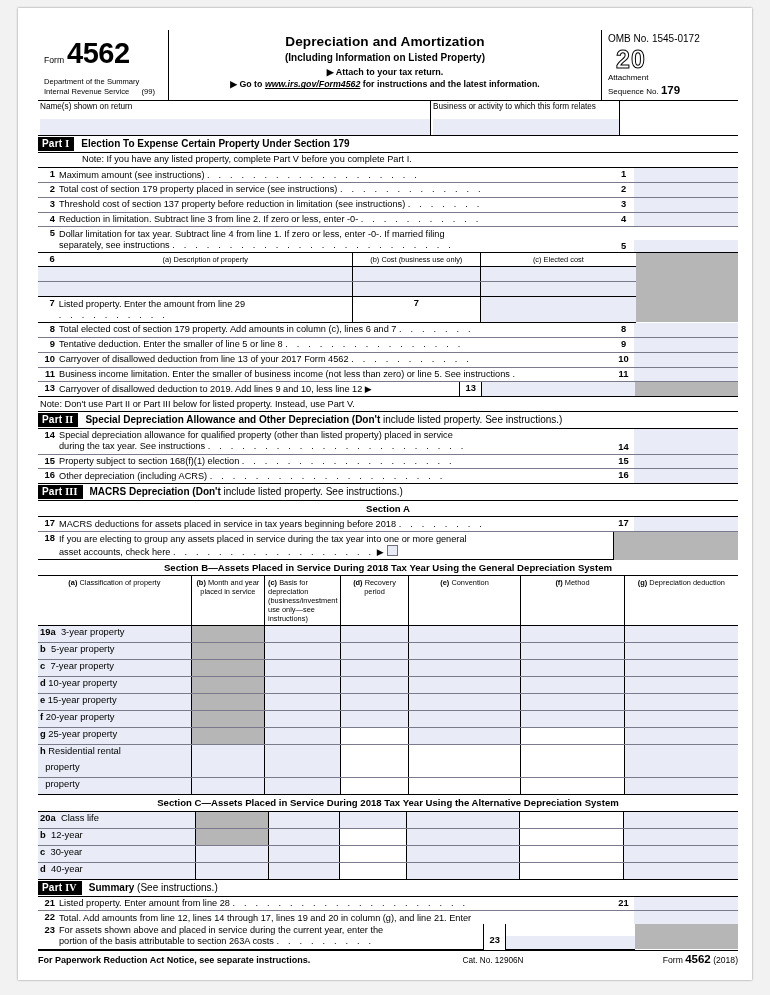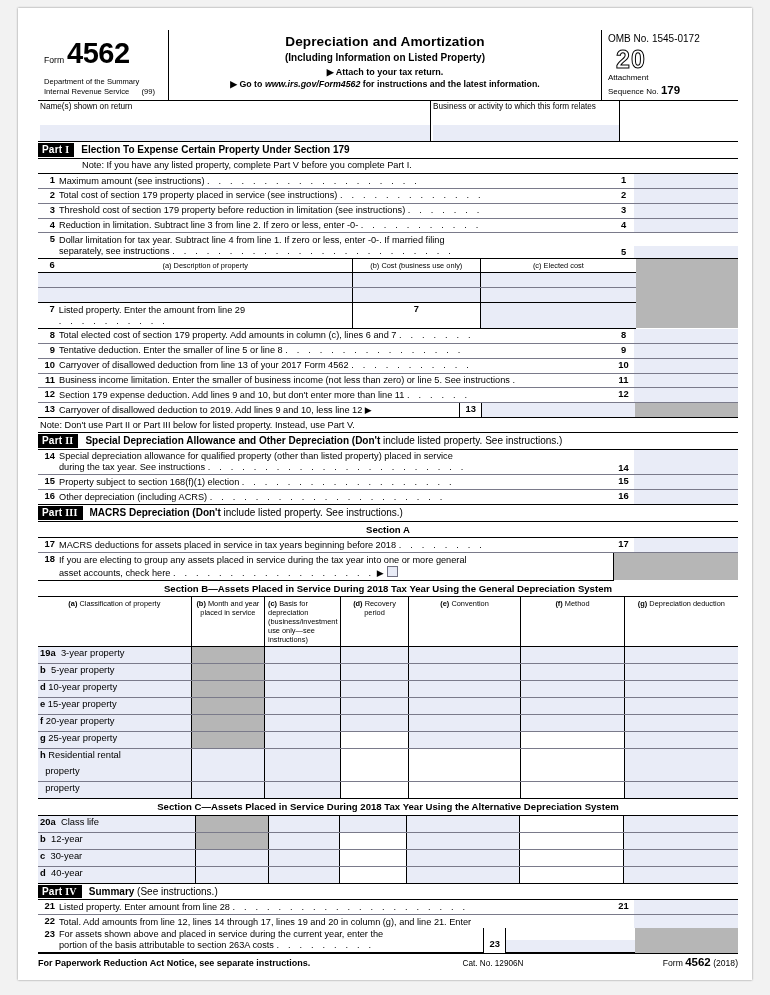--- a/index.html
+++ b/index.html
@@ -29,35 +29,35 @@
   .mh-left{width:128px;padding:4px 0 2px 2px;position:relative;border-right:1.6px solid #000;}
   .mh-form-line{display:flex;align-items:flex-end;height:34px;}
   .mh-form-word{font-size:8.6px;padding-bottom:3px;padding-left:4px;}
   .mh-num{font-size:29px;font-weight:bold;letter-spacing:-.5px;margin-left:3px;line-height:.95;}
   .mh-dept{font-size:7.6px;line-height:1.28;padding-left:4px;padding-top:9px;}
   .mh-center{flex:1;text-align:center;padding:4px 4px 2px 4px;border-right:1.6px solid #000;}
   .mh-title{font-size:13.6px;font-weight:bold;letter-spacing:.1px;}
   .mh-sub{font-size:10px;font-weight:bold;margin-top:2px;}
   .mh-attach{font-size:9px;font-weight:bold;margin-top:3px;}
   .mh-goto{font-size:8.8px;font-weight:bold;margin-top:2px;}
-  .mh-goto .url{font-style:italic;}
+  .mh-goto .url{font-style:italic;text-decoration:underline;}
   .mh-right{width:128px;padding:3px 2px 2px 6px;}
   .mh-omb{font-size:10px;}
   .yearbox{font-size:25px;font-weight:bold;color:#fff;
     -webkit-text-stroke:1px #000;letter-spacing:1px;line-height:1.05;margin:1px 0 0 8px;}
   .mh-att{font-size:8px;line-height:1.3;margin-top:1px;}
   .mh-att .seq{font-size:11.5px;font-weight:bold;}
 
   
   .namerow{display:flex;border-bottom:1.6px solid #000;}
   .namerow>div{padding:1px 0 0 2px;}
   .nm-a{width:390px;border-right:1px solid #000;}
   .nm-b{width:186px;border-right:1px solid #000;}
   .nm-c{flex:1;}
-  .nm-lbl{font-size:8.2px;height:23px;}
+  .nm-lbl{font-size:8.2px;height:17px;}
   .nm-lbl.bb{font-weight:bold;}
   .nm-val{height:16px;}
 
   
   .partbar{display:flex;align-items:center;border-bottom:1.2px solid #000;
            border-top:1.2px solid #000;padding:1px 0;}
   .part-tag{background:#000;color:#fff;font-weight:bold;font-size:10px;
             padding:1px 5px 1px 4px;margin-right:7px;letter-spacing:.2px;}
   .part-tag .rn{font-family:"Liberation Serif", serif;}
   .part-txt{font-size:10px;font-weight:bold;}
@@ -167,21 +167,21 @@
       <td class="amt fill"></td>
     </tr>
     <tr class="rowline">
       <td class="ln-no">2</td>
       <td class="ln-tx"><span>Total cost of section 179 property placed in service (see instructions)</span> <span class="leader">.&nbsp;.&nbsp;.&nbsp;.&nbsp;.&nbsp;.&nbsp;.&nbsp;.&nbsp;.&nbsp;.&nbsp;.&nbsp;.&nbsp;.</span></td>
       <td class="numbox">2</td>
       <td class="amt fill"></td>
     </tr>
     <tr class="rowline">
       <td class="ln-no">3</td>
-      <td class="ln-tx"><span>Threshold cost of section 179 property before reduction in limitation (see instructions)</span> <span class="leader">.&nbsp;.&nbsp;.&nbsp;.&nbsp;.&nbsp;.&nbsp;.</span></td>
+      <td class="ln-tx"><span>Threshold cost of section 137 property before reduction in limitation (see instructions)</span> <span class="leader">.&nbsp;.&nbsp;.&nbsp;.&nbsp;.&nbsp;.&nbsp;.</span></td>
       <td class="numbox">3</td>
       <td class="amt fill"></td>
     </tr>
     <tr class="rowline">
       <td class="ln-no">4</td>
       <td class="ln-tx"><span>Reduction in limitation. Subtract line 3 from line 2. If zero or less, enter -0-</span> <span class="leader">.&nbsp;.&nbsp;.&nbsp;.&nbsp;.&nbsp;.&nbsp;.&nbsp;.&nbsp;.&nbsp;.&nbsp;.</span></td>
       <td class="numbox">4</td>
       <td class="amt fill"></td>
     </tr>
     <tr>
@@ -248,26 +248,20 @@
        <td class="ln-tx"><span>Carryover of disallowed deduction from line 13 of your 2017 Form 4562</span> <span class="leader">.&nbsp;.&nbsp;.&nbsp;.&nbsp;.&nbsp;.&nbsp;.&nbsp;.&nbsp;.&nbsp;.&nbsp;.</span></td>
        <td class="numbox">10</td>
        <td class="amt fill"></td>
      </tr>
      <tr class="rowline">
        <td class="ln-no">11</td>
        <td class="ln-tx"><span>Business income limitation. Enter the smaller of business income (not less than zero) or line 5. See instructions</span> <span class="leader">.</span></td>
        <td class="numbox">11</td>
        <td class="amt fill"></td>
      </tr>
-     <tr class="rowline">
-       <td class="ln-no">12</td>
-       <td class="ln-tx"><span>Section 179 expense deduction. Add lines 9 and 10, but don't enter more than line 11</span> <span class="leader">.&nbsp;.&nbsp;.&nbsp;.&nbsp;.&nbsp;.</span></td>
-       <td class="numbox">12</td>
-       <td class="amt fill"></td>
-     </tr>
    </tbody>
         </table>
 
    <table>
      <tbody>
             <tr class="rowline-hard">
        <td class="ln-no" style="width:17px">13</td>
        <td class="ln-tx" style="width:403px"><span>Carryover of disallowed deduction to 2019. Add lines 9 and 10, less line 12</span> <span class="arrow b">▶</span></td>
        <td class="numbox ctr" style="width:21px">13</td>
        <td class="fill" style="width:155px"></td>
@@ -368,20 +362,29 @@
      <tr class="clsrow">
        <td class="lbl fill"><span class="let">b</span>&nbsp;&nbsp;<span>5-year property</span></td>
        <td class="gray bcell"></td>
        <td class="fill bcell"></td>
        <td class="fill bcell"></td>
        <td class="fill bcell"></td>
        <td class="fill bcell"></td>
        <td class="fill bcell"></td>
      </tr>
      <tr class="clsrow">
+       <td class="lbl fill"><span class="let">c</span>&nbsp;&nbsp;<span>7-year property</span></td>
+       <td class="gray bcell"></td>
+       <td class="fill bcell"></td>
+       <td class="fill bcell"></td>
+       <td class="fill bcell"></td>
+       <td class="fill bcell"></td>
+       <td class="fill bcell"></td>
+     </tr>
+     <tr class="clsrow">
        <td class="lbl fill"><span class="let">d</span>&nbsp;<span>10-year property</span></td>
        <td class="gray bcell"></td>
        <td class="fill bcell"></td>
        <td class="fill bcell"></td>
        <td class="fill bcell"></td>
        <td class="fill bcell"></td>
        <td class="fill bcell"></td>
      </tr>
      <tr class="clsrow">
        <td class="lbl fill"><span class="let">e</span>&nbsp;<span>15-year property</span></td>

